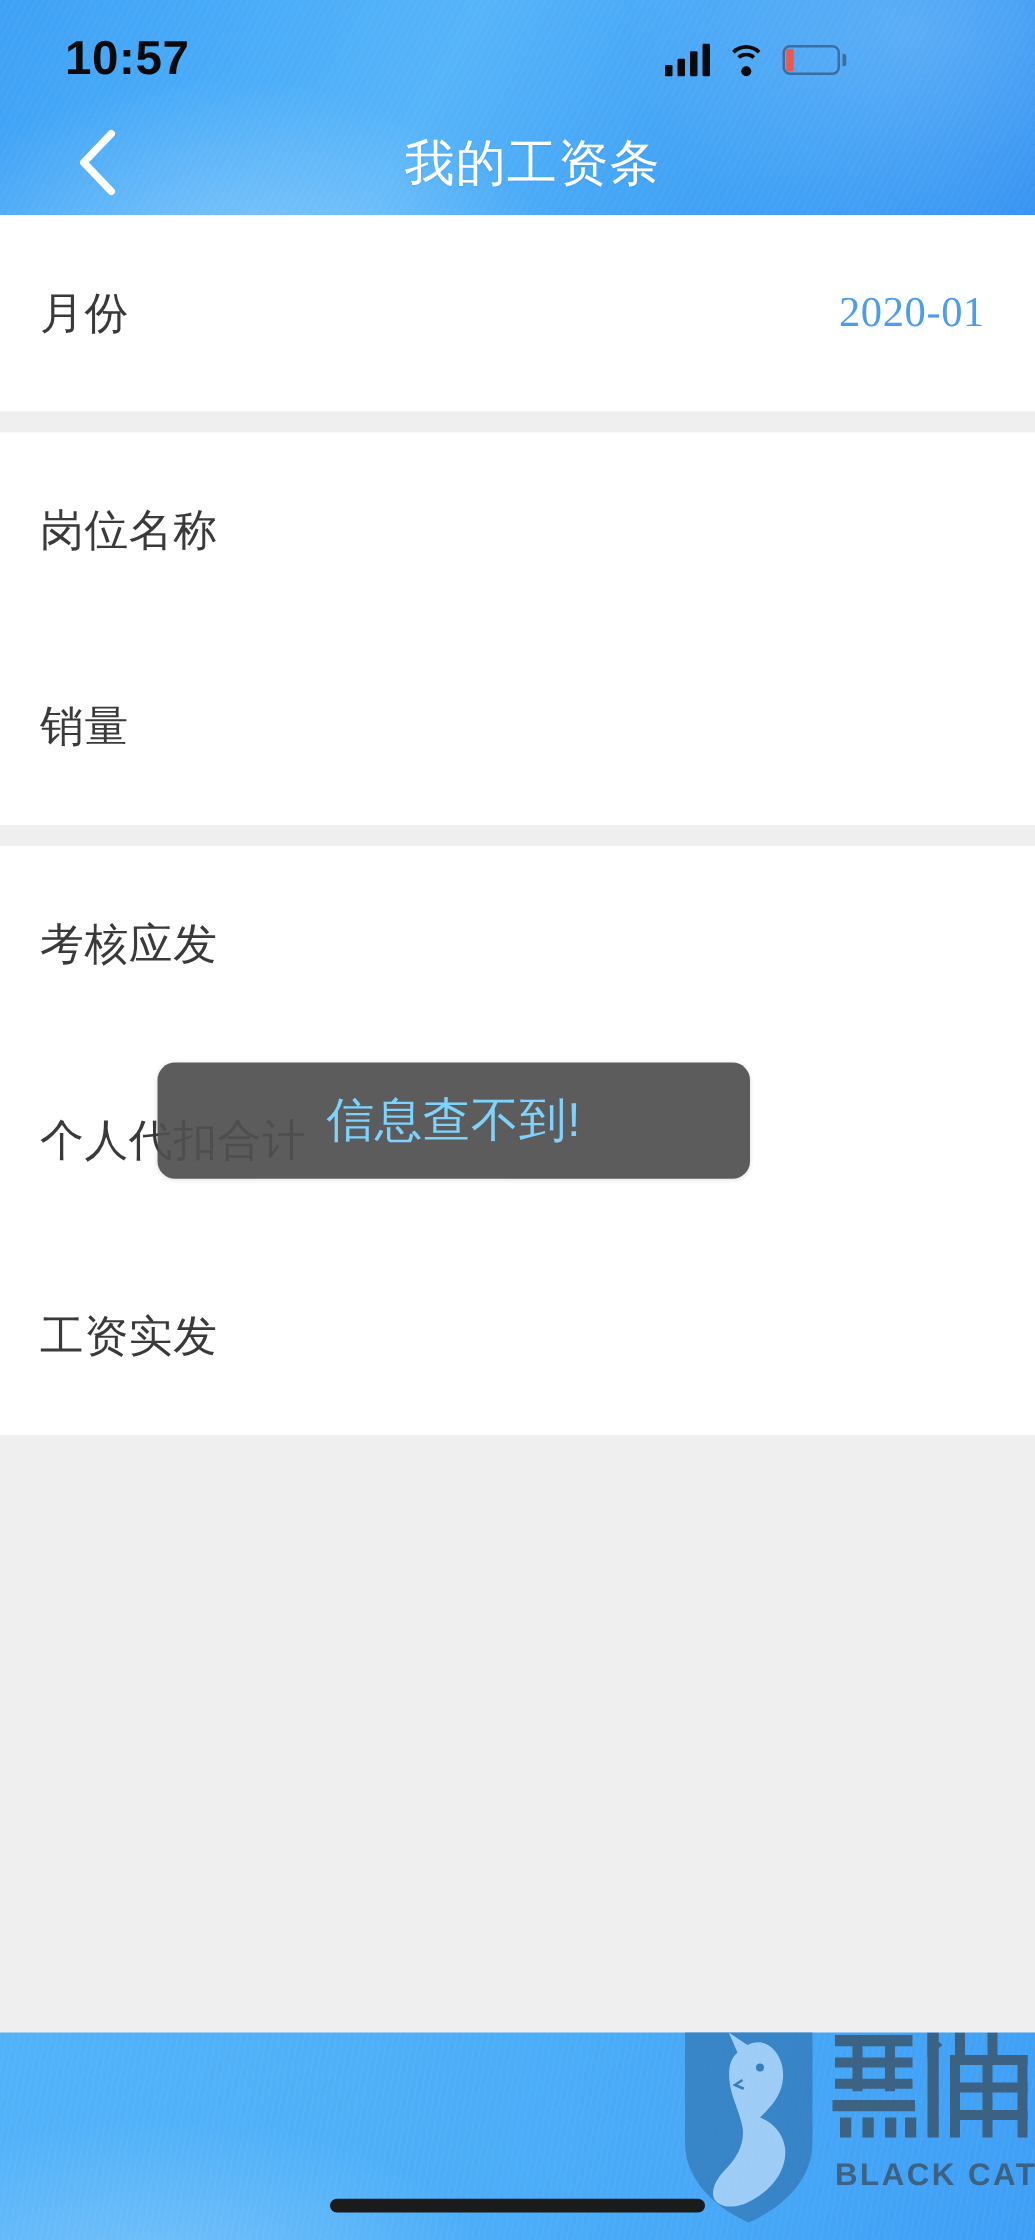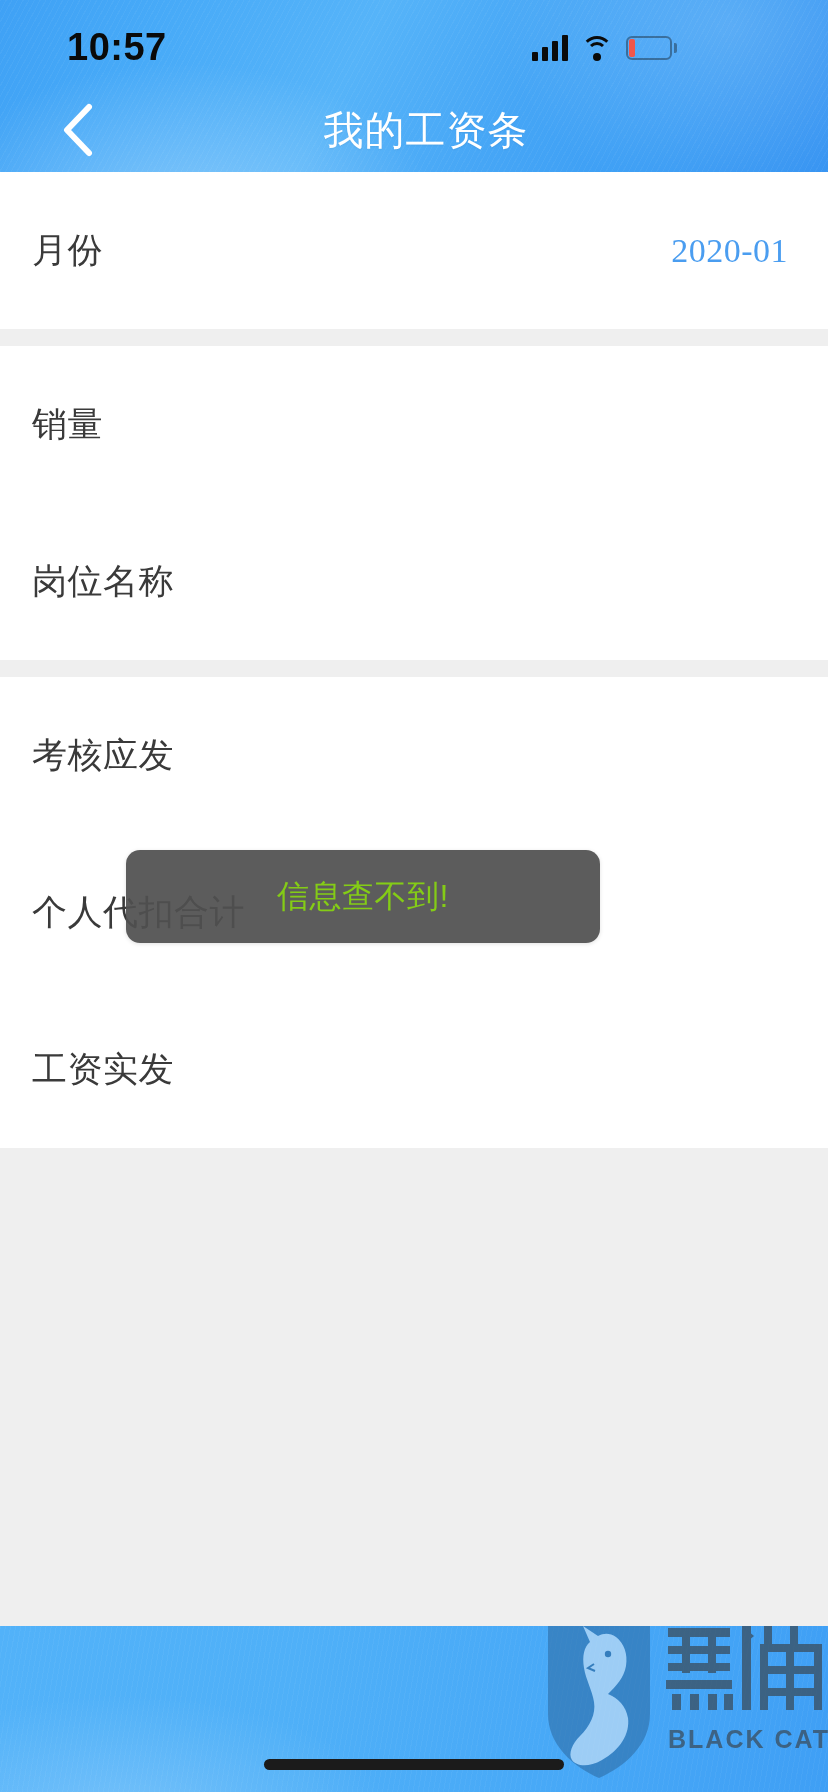--- a/index.html
+++ b/index.html
@@ -32,21 +32,21 @@
       repeating-linear-gradient(118deg, rgba(255,255,255,0.045) 0px, rgba(255,255,255,0.045) 1px, rgba(255,255,255,0) 1px, rgba(255,255,255,0) 5px);
     pointer-events:none;
   }
 
   
   .statusbar {
     position: absolute; top: 0; left: 0;
     width: 728px; height: 88px;
     display: flex; align-items: center;
     justify-content: space-between;
-    padding: 0 56px 0 67px;
+    padding: 0 56px 0 52px;
     z-index: 3;
   }
   .clock {
     font-size: 38px; font-weight: 600;
     color: #0a0a0a; letter-spacing: 0.5px;
     padding-top: 6px;
   }
   .status-icons { display:flex; align-items:center; gap:13px; padding-top: 8px;}
 
   .sig { display:flex; align-items:flex-end; gap:4px; height:26px; }
@@ -146,21 +146,21 @@
     position:absolute;
     left:126px; top:850px;
     width:474px; height:93px;
     background:rgba(80,80,80,0.93);
     border-radius:14px;
     display:flex; align-items:center; justify-content:center;
     z-index:40;
     box-shadow:0 1px 4px rgba(0,0,0,0.12);
   }
   .toast-text {
-    color:#84cc16; font-size:32px;
+    color:#7dd3fc; font-size:38px;
     letter-spacing:0.5px;
   }
 
   
   .bottombar {
     position:absolute; left:0; bottom:0;
     width:828px; height:166px;
     background:
       radial-gradient(ellipse 420px 200px at 15% 120%, rgba(255,255,255,0.22) 0%, rgba(255,255,255,0) 65%),
       linear-gradient(100deg, #52b2f9 0%, #4fb0f8 35%, #47a8f7 70%, #3f9ff5 100%);
@@ -241,25 +241,25 @@
       <div class="row">
         <div class="row-label">月份</div>
         <div class="row-value">2020-01</div>
       </div>
     </div>
 
     <div class="gap"></div>
 
     <div class="section">
       <div class="row">
+        <div class="row-label">岗位名称</div>
+        <div class="row-value empty"></div>
+      </div>
+      <div class="row">
         <div class="row-label">销量</div>
-        <div class="row-value empty"></div>
-      </div>
-      <div class="row">
-        <div class="row-label">岗位名称</div>
         <div class="row-value empty"></div>
       </div>
     </div>
 
     <div class="gap"></div>
 
     <div class="section">
       <div class="row">
         <div class="row-label">考核应发</div>
         <div class="row-value empty"></div>

